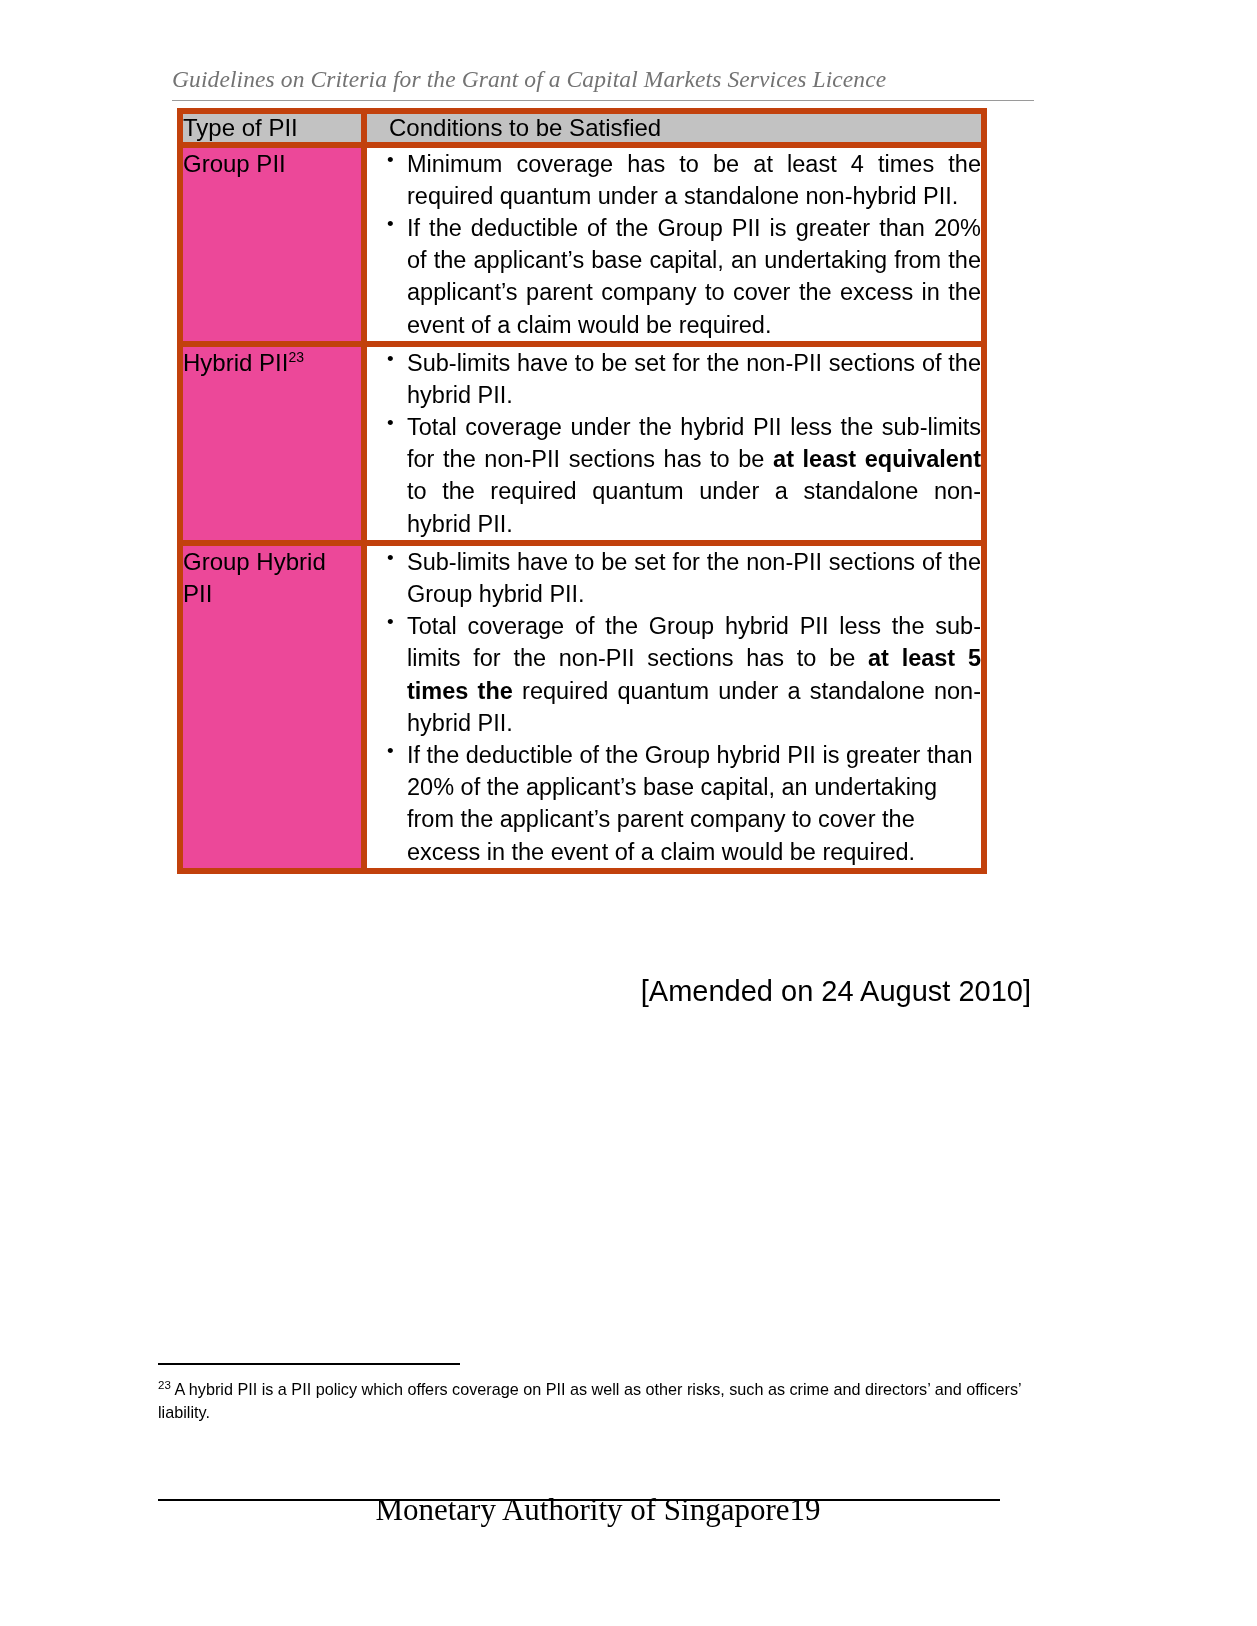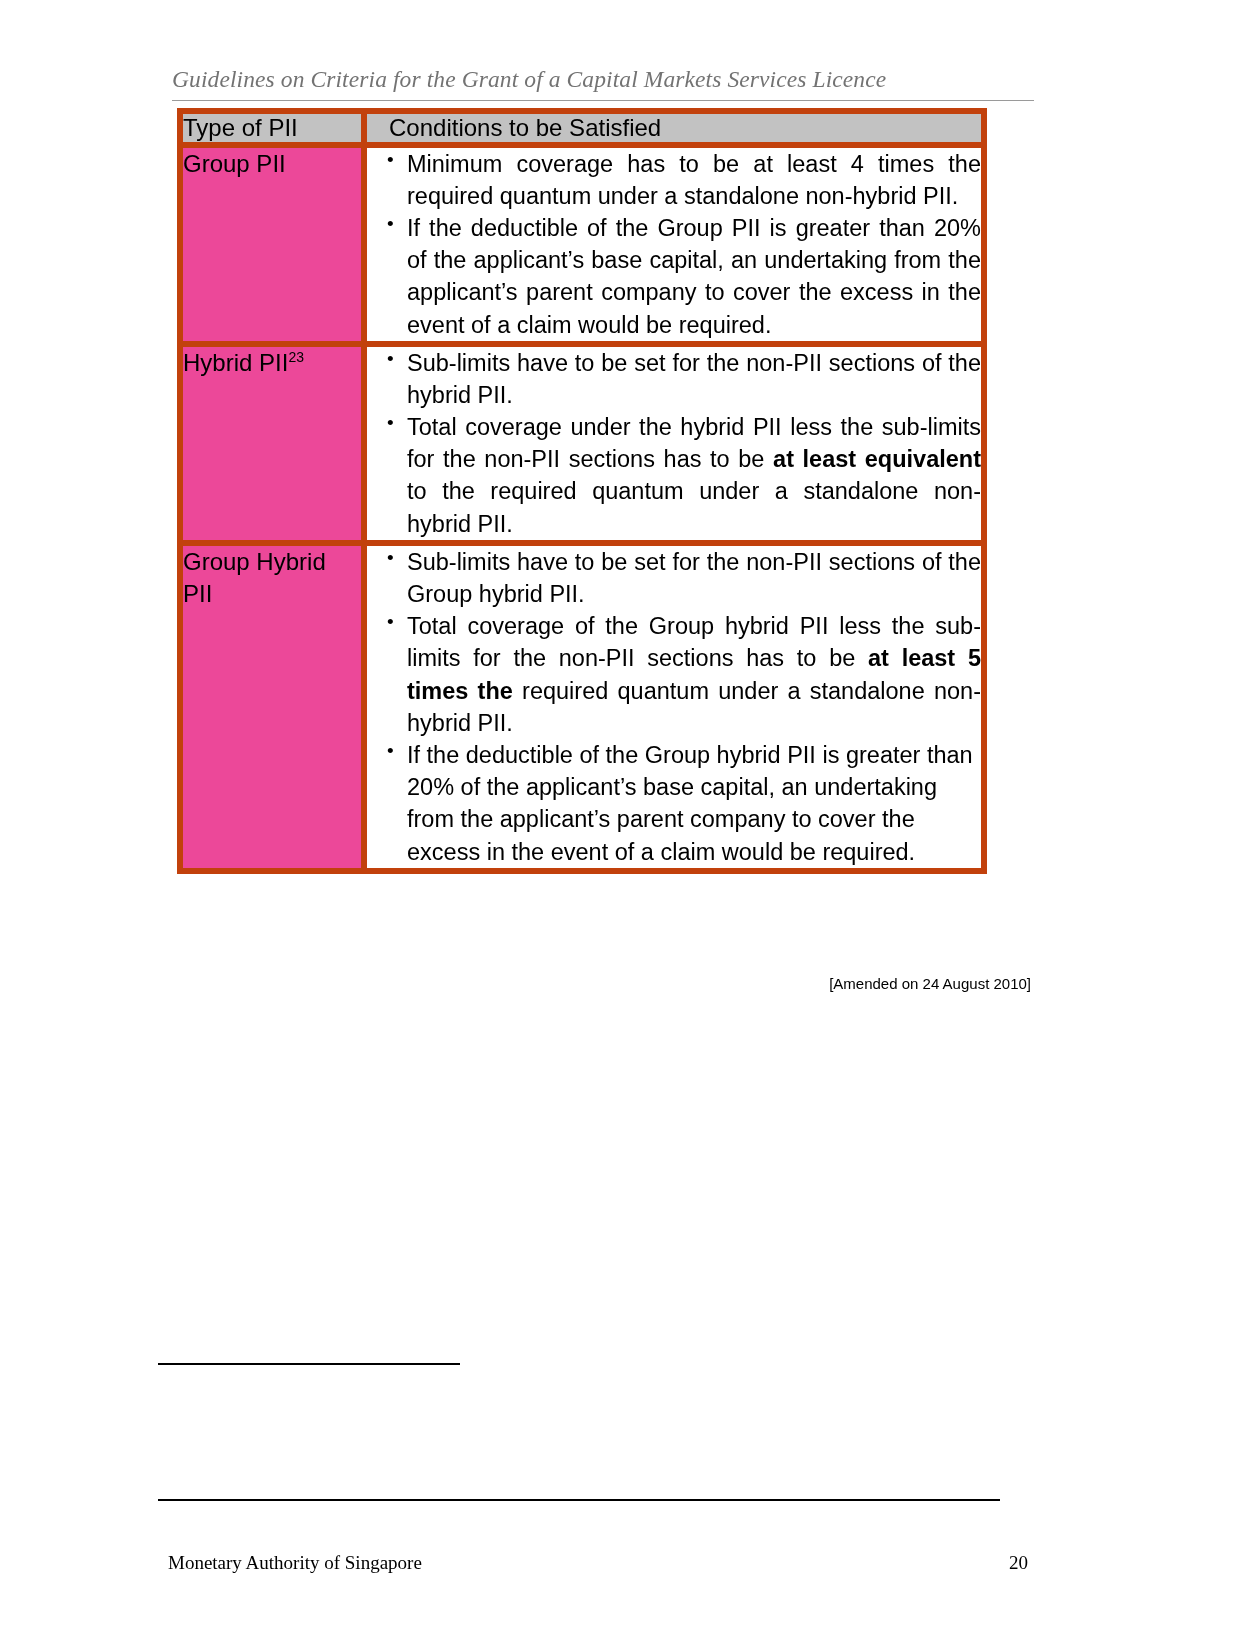--- a/index.html
+++ b/index.html
@@ -116,21 +116,21 @@
   ul.bullets > li + li { margin-top: 0; }
   .b { font-weight: bold; }
 
   
   .amended {
     position: absolute;
     left: 0;
     top: 975px;
     width: 1031px;
     text-align: right;
-    font-size: 15px;
+    font-size: 29px;
   }
 
   
   .footnote-rule {
     position: absolute;
     left: 158px;
     top: 1363px;
     width: 302px;
     height: 2px;
     background: #000000;
@@ -155,26 +155,26 @@
     position: absolute;
     left: 158px;
     top: 1499px;
     width: 842px;
     height: 2px;
     background: #000000;
   }
   .footer {
     position: absolute;
     left: 168px;
-    top: 1552px;
+    top: 1492px;
     width: 860px;
     font-family: "Liberation Serif", serif;
-    font-size: 19px;
+    font-size: 31px;
     display: flex;
-    justify-content: space-between;
+    justify-content: center;
     align-items: baseline;
   }
 </style>
 </head>
 <body>
 
 <div class="page">
 
   <div class="running-head">Guidelines on Criteria for the Grant of a Capital Markets Services Licence</div>
   <div class="head-rule"></div>
@@ -218,20 +218,21 @@
               <li class="no-justify"><span>If the deductible of the Group hybrid PII is greater than 20% of the applicant’s base capital, an undertaking from the applicant’s parent company to cover the excess in the event of a claim would be required.</span></li>
             </ul>
           </td>
         </tr>
       </tbody>
   </table>
 
   <div class="amended">[Amended on 24 August 2010]</div>
 
   <div class="footnote-rule"></div>
+  <div class="footnote"><sup>23</sup><span> A hybrid PII is a PII policy which offers coverage on PII as well as other risks, such as crime and directors’ and officers’ liability.</span></div>
 
   <div class="footer-rule"></div>
   <div class="footer">
     <span>Monetary Authority of Singapore</span>
-    <span>20</span>
+    <span>19</span>
   </div>
 
 </div>
 
 </body></html>

